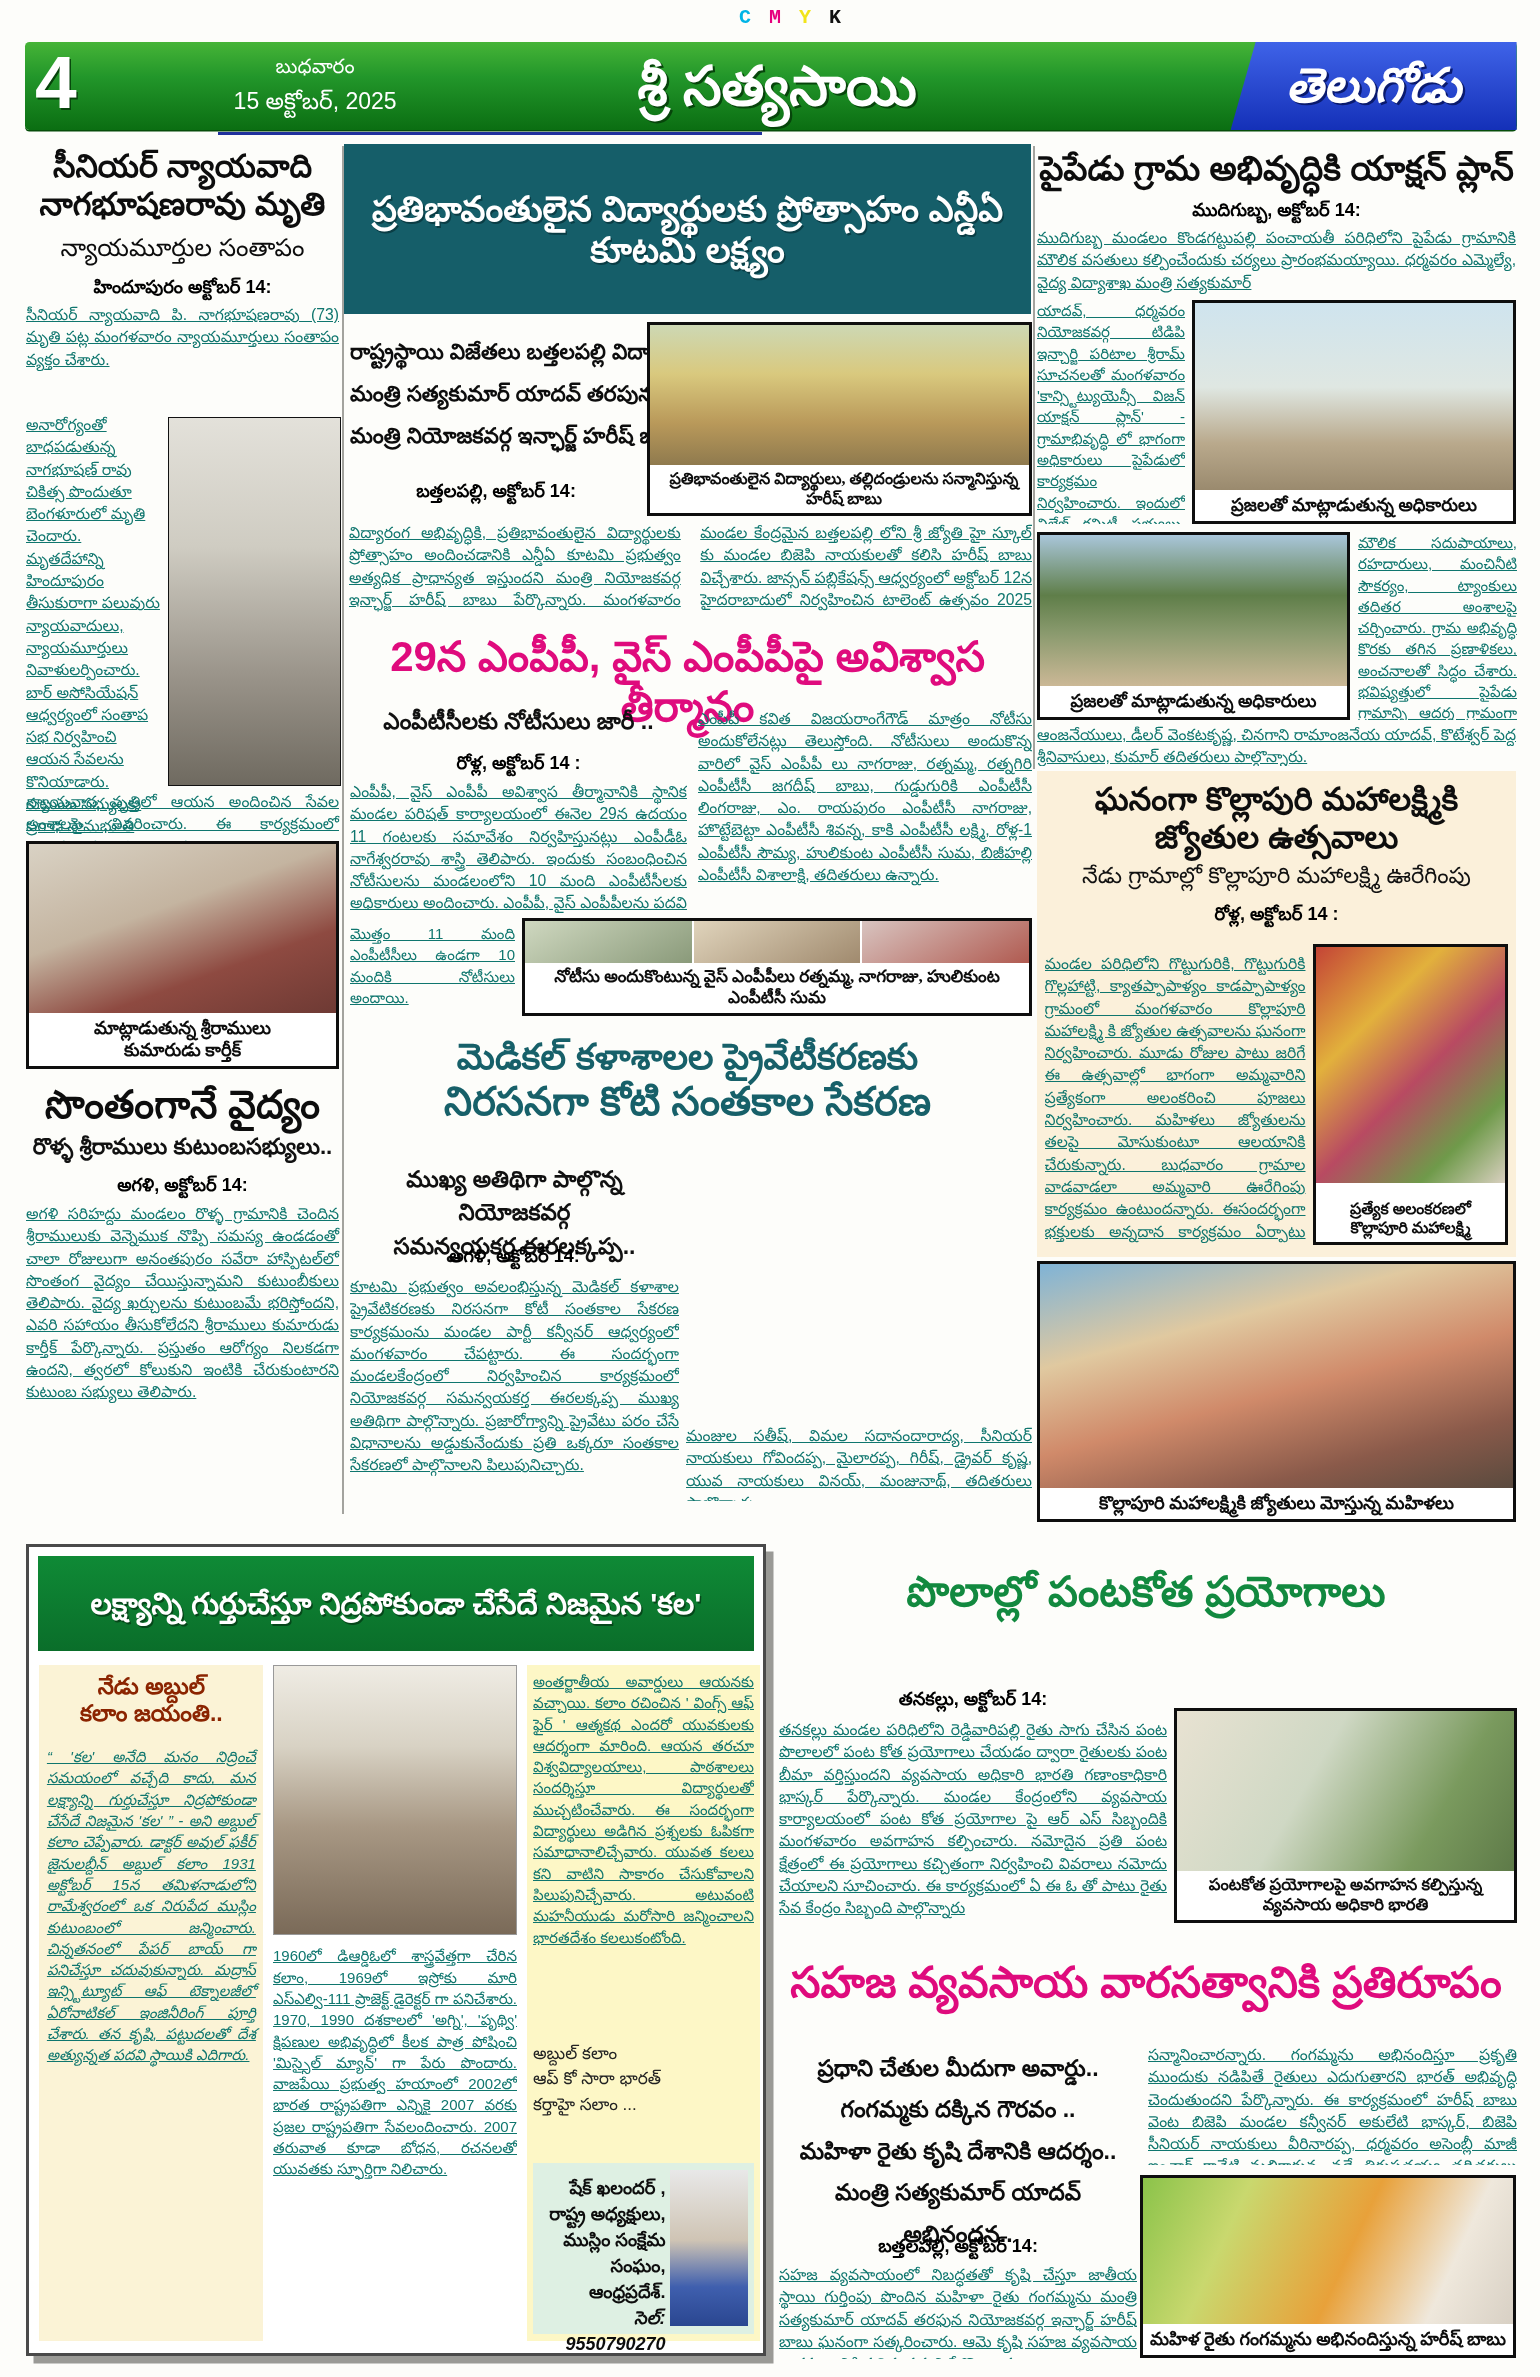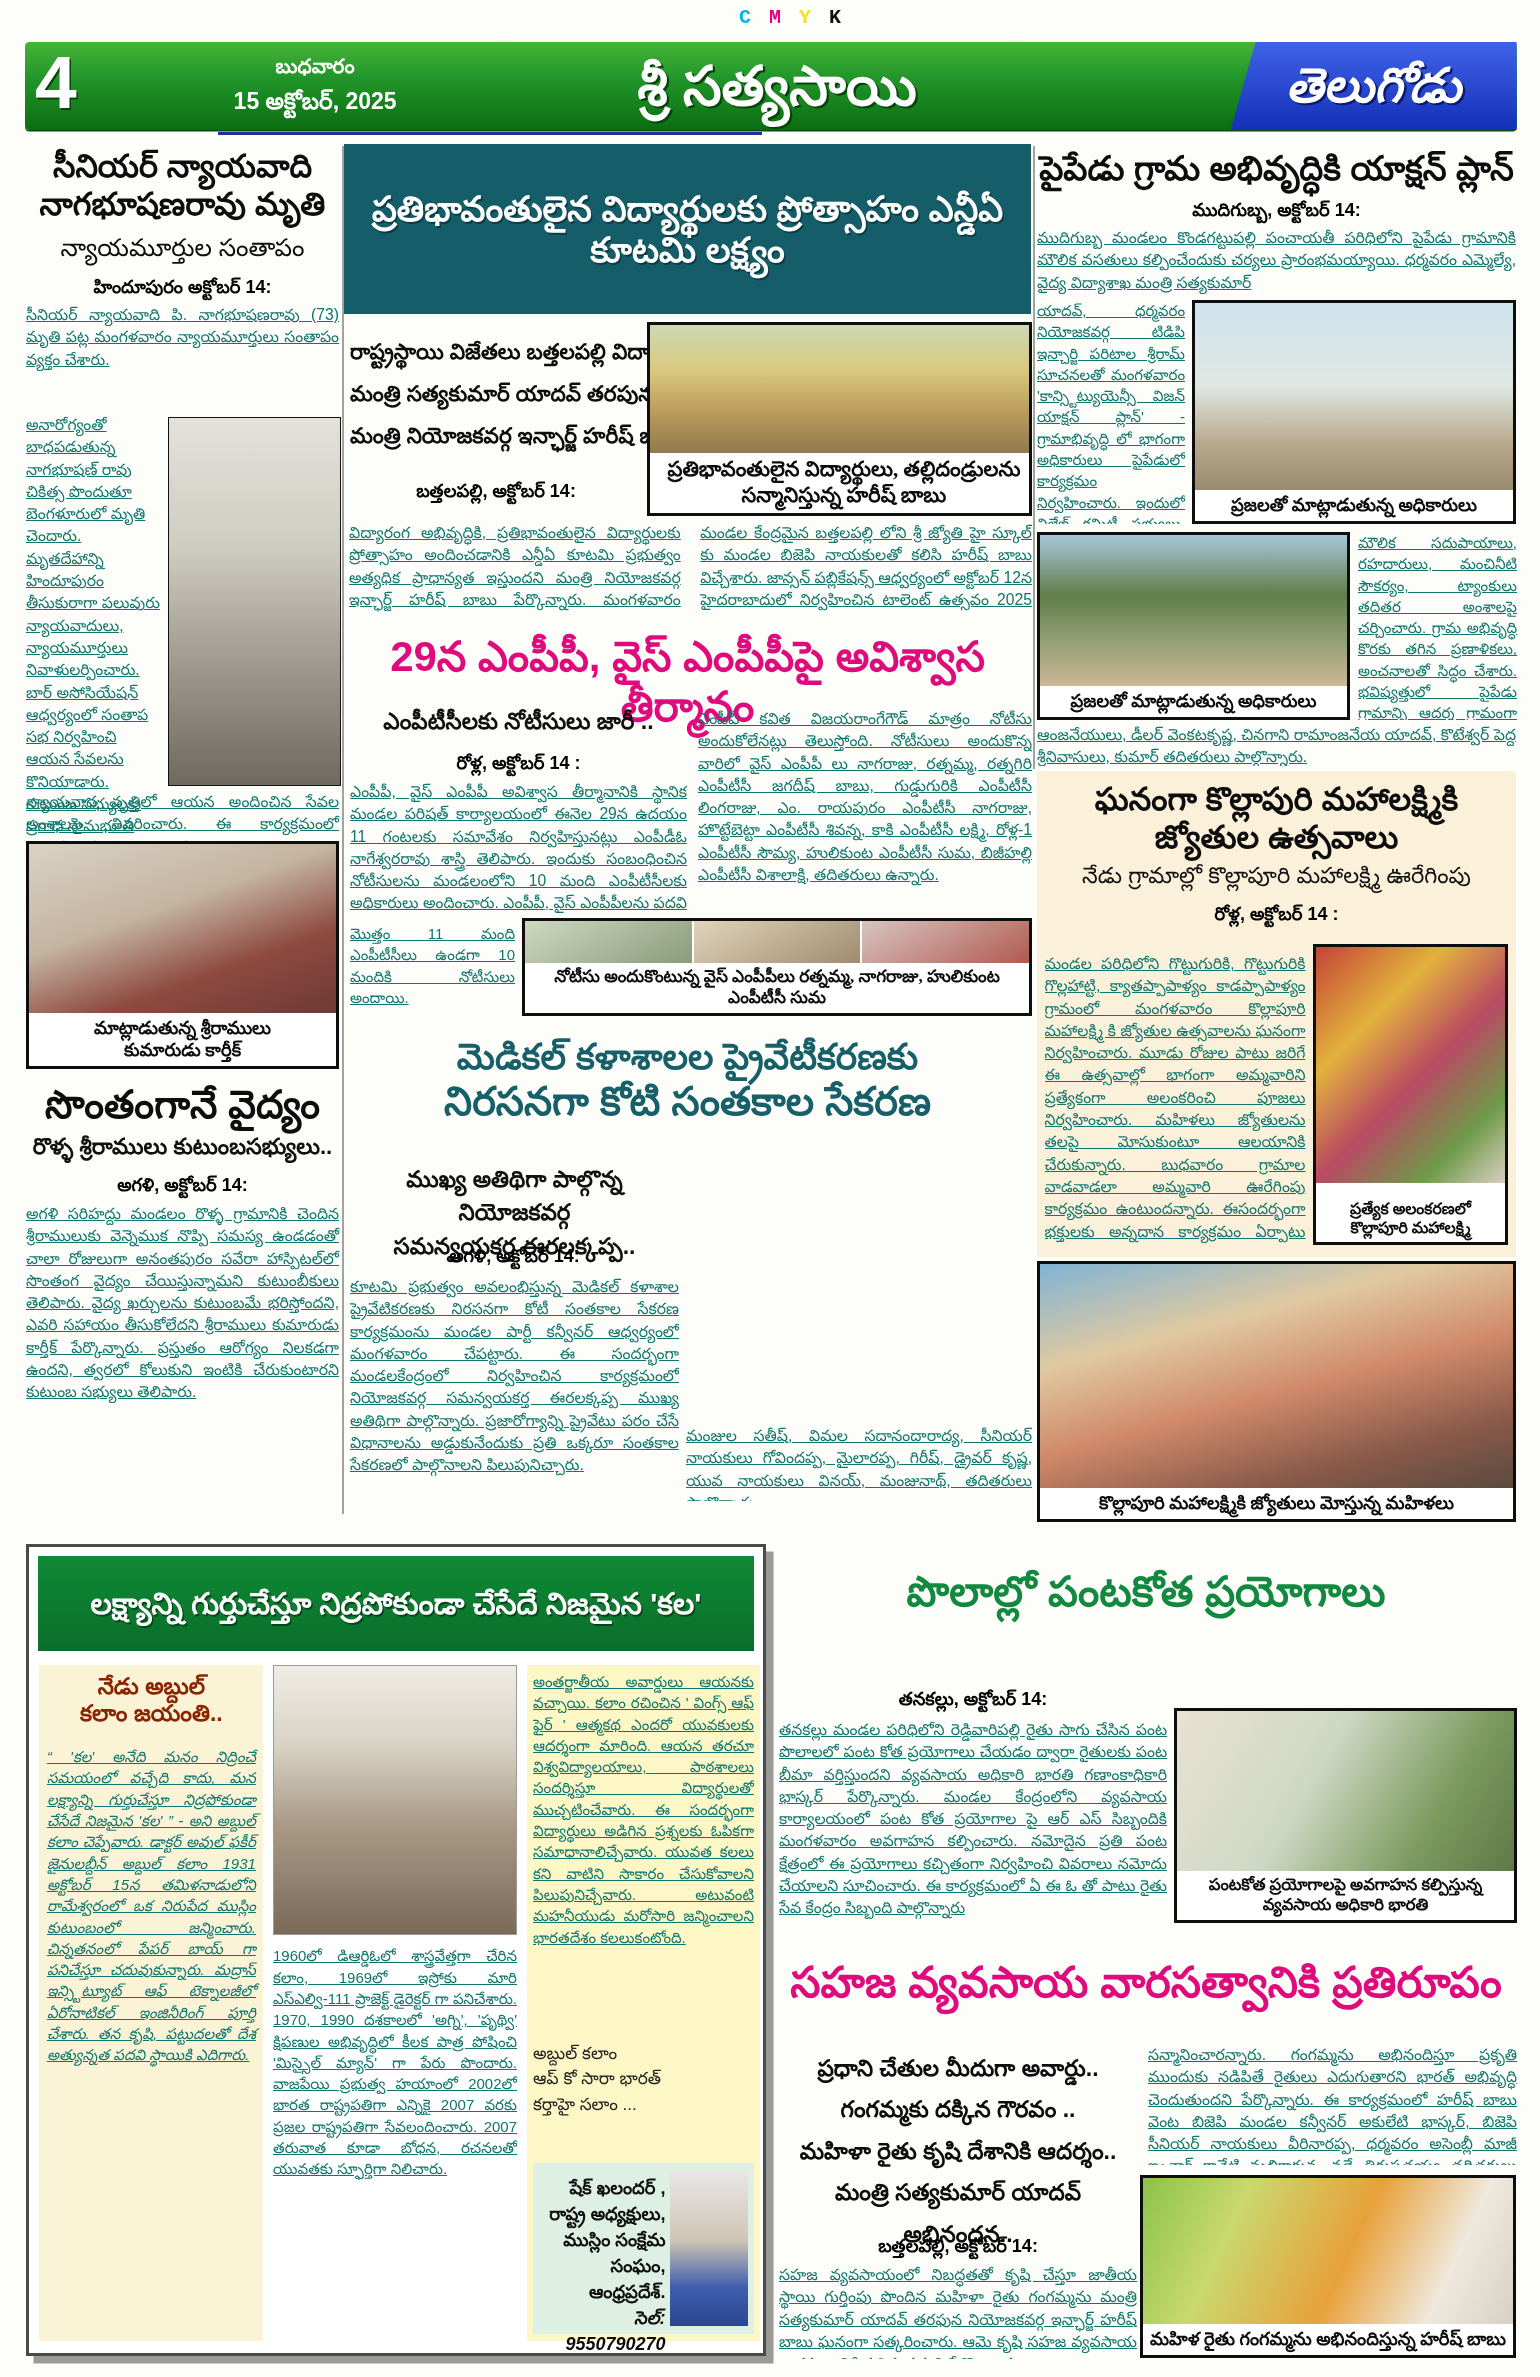--- a/index.html
+++ b/index.html
@@ -39,21 +39,21 @@
       <div class="circ"></div>
       <div class="tick"></div>
     </div>
   <div class="cropmark" style="left:1440px;top:70px;">
       <div class="circ"></div>
       <div class="tick"></div>
     </div>
 
   <div class="abs masthead" style="left:24.6px;top:42px;width:1492px;height:88px;">
     <div class="abs" style="left:10.4px;top:-3px;font-size:75px;font-weight:bold;color:#fff;text-shadow:1.5px 1.5px 0 #06420a;">4</div>
-    <div class="abs" style="left:149px;top:13.4px;width:283px;text-align:center;color:#fff;font-weight:bold;">
+    <div class="abs" style="left:149px;top:13.4px;width:283px;text-align:center;color:#fff;font-weight:normal;">
       <div style="font-size:20px;">బుధవారం</div>
       <div style="font-size:23px;margin-top:4.5px;">15 అక్టోబర్, 2025</div>
     </div>
     <div class="abs" style="left:417px;top:12px;width:671px;text-align:center;font-size:55px;font-weight:bold;color:#fff;text-shadow:2.2px 2.2px 0 #07450b;">శ్రీ సత్యసాయి</div>
     <div class="abs brandbox" style="right:0;top:0;width:286px;height:88px;">
       <div style="text-align:center;line-height:88px;font-size:48px;font-weight:bold;font-style:italic;color:#fff;text-shadow:2.2px 2.2px 0 #0a1a6e;">తెలుగోడు</div>
     </div>
   </div>
   <div class="abs" style="left:218px;top:132px;width:544px;height:3px;background:#20309c;"></div>
 
@@ -87,21 +87,21 @@
   <div class="abs tealbox" style="left:344px;top:144px;width:687px;height:170px;display:flex;align-items:center;">
     <div class="hl" style="width:100%;padding:0 13.4px;font-size:35px;color:#fff;text-shadow:1.5px 1.5px 0 #0a3d45;">ప్రతిభావంతులైన విద్యార్థులకు ప్రోత్సాహం ఎన్డీఏ కూటమి లక్ష్యం</div>
   </div>
   <div class="abs bullets" style="left:350px;top:331px;width:292px;font-size:21.6px;font-weight:bold;line-height:1.95;">
     <div>రాష్ట్రస్థాయి విజేతలు బత్తలపల్లి విద్యార్థులు..</div>
     <div>మంత్రి సత్యకుమార్ యాదవ్ తరపున సన్మానం..</div>
     <div>మంత్రి నియోజకవర్గ ఇన్ఛార్జ్ హరీష్ బాబు..</div>
   </div>
   <div class="abs photobox" style="left:647px;top:322px;width:385px;height:194px;">
     <div class="ph" style="background:linear-gradient(180deg,#cdd8b4 0%,#d9c97e 35%,#b9995a 70%,#8f7a4e 100%);"></div>
-    <div class="cap" style="font-size:21px;padding-left:15px;">ప్రతిభావంతులైన విద్యార్థులు, తల్లిదండ్రులను సన్మానిస్తున్న హరీష్ బాబు</div>
+    <div class="cap" style="font-size:16px;padding-left:15px;">ప్రతిభావంతులైన విద్యార్థులు, తల్లిదండ్రులను సన్మానిస్తున్న హరీష్ బాబు</div>
   </div>
   <div class="abs dateline" style="left:350px;top:481px;width:292px;">బత్తలపల్లి, అక్టోబర్ 14:</div>
   <div class="abs body" style="left:349px;top:522px;width:683px;height:103px;column-count:2;column-gap:19.4px;overflow:hidden;">విద్యారంగ అభివృద్ధికి, ప్రతిభావంతులైన విద్యార్థులకు ప్రోత్సాహం అందించడానికి ఎన్డీఏ కూటమి ప్రభుత్వం అత్యధిక ప్రాధాన్యత ఇస్తుందని మంత్రి నియోజకవర్గ ఇన్ఛార్జ్ హరీష్ బాబు పేర్కొన్నారు. మంగళవారం మండల కేంద్రమైన బత్తలపల్లి లోని శ్రీ జ్యోతి హై స్కూల్ కు మండల బిజెపి నాయకులతో కలిసి హరీష్ బాబు విచ్చేశారు. జాన్సన్ పబ్లికేషన్స్ ఆధ్వర్యంలో అక్టోబర్ 12న హైదరాబాదులో నిర్వహించిన టాలెంట్ ఉత్సవం 2025 రాష్ట్రస్థాయి ప్రతిభ ఫైనల్ పోటీల్లో బత్తలపల్లి శ్రీజ్యోతి హైస్కూల్ విద్యార్థులు ధరణి, చరణ్ సేవ్ గర్ల్, సేవ్ బాయ్ చైల్డ్ అనే అంశాలపై ఆంగ్లంలో ప్రసంగాలతో విజేతలుగా నిలిచి రాష్ట్రవ్యాప్తంగా ప్రశంసలు అందుకుంటున్నారు. విజేతలకు భారతదేశ మాజీ ఉపరాష్ట్రపతి వెంకయ్య నాయుడు మెడల్స్ ప్రధానం చేసి అభినందించారు. రాష్ట్ర ఆరోగ్య శాఖ మంత్రి సత్యకుమార్ యాదవ్ ఆదేశాల మేరకు, బత్తలపల్లి లోని శ్రీ జ్యోతి హై స్కూల్ ను సందర్శించి విజేతలైన విద్యార్థులకు వారి తల్లిదండ్రులను ఘనంగా సత్కరించారు. ఈ విద్యార్థులకు మంత్రి నుండి అవసరమైన ప్రోత్సాహం అందేలా చూస్తామన్నారు.</div>
 
   <div class="abs hl magenta" style="left:344px;top:632px;width:687px;font-size:42px;">29న ఎంపీపీ, వైస్ ఎంపీపీపై అవిశ్వాస తీర్మానం</div>
   <div class="abs kicker" style="left:350px;top:708px;width:337px;font-size:23px;">ఎంపీటీసీలకు నోటీసులు జారీ ..</div>
   <div class="abs dateline" style="left:350px;top:753px;width:337px;">రోళ్ల, అక్టోబర్ 14 :</div>
   <div class="abs body" style="left:350px;top:781px;width:337px;height:136px;overflow:hidden;">ఎంపీపీ, వైస్ ఎంపీపీ అవిశ్వాస తీర్మానానికి స్థానిక మండల పరిషత్ కార్యాలయంలో ఈనెల 29న ఉదయం 11 గంటలకు సమావేశం నిర్వహిస్తునట్లు ఎంపీడీఓ నాగేశ్వరరావు శాస్త్రి తెలిపారు. ఇందుకు సంబంధించిన నోటీసులను మండలంలోని 10 మంది ఎంపీటీసీలకు అధికారులు అందించారు. ఎంపీపీ, వైస్ ఎంపీపీలను పదవి నుంచి తప్పించడానికి అవిశ్వాస తీర్మానాన్ని ప్రవేశపెట్టేందుకు జాయింట్ కలెక్టర్ కు స్థానిక ఎంపీటీసీలు వినతిపత్రం అందించడంలో భాగంగా ఆ నోటీసులను ఎంపీడీఓ కార్యాలయ సిబ్బంది మంగళవారం అందించారు.</div>
   <div class="abs body" style="left:698px;top:708px;width:334px;height:209px;overflow:hidden;">ఎంపీపీ కవిత విజయరాంగేగౌడ్ మాత్రం నోటీసు అందుకోలేనట్లు తెలుస్తోంది. నోటీసులు అందుకొన్న వారిలో వైస్ ఎంపీపీ లు నాగరాజు, రత్నమ్మ, రత్నగిరి ఎంపీటీసీ జగదీష్ బాబు, గుడ్డుగురికి ఎంపీటీసీ లింగరాజు, ఎం. రాయపురం ఎంపీటీసీ నాగరాజు, హొట్టేబెట్టా ఎంపీటీసీ శివన్న, కాకి ఎంపీటీసీ లక్ష్మి, రోళ్ల-1 ఎంపీటీసీ సౌమ్య, హులికుంట ఎంపీటీసీ సుమ, బిజీహల్లి ఎంపీటీసీ విశాలాక్షి, తదితరులు ఉన్నారు.</div>
   <div class="abs body small" style="left:350px;top:923px;width:165px;height:89px;">మొత్తం 11 మంది ఎంపీటీసీలు ఉండగా 10 మందికి నోటీసులు అందాయి.</div>

